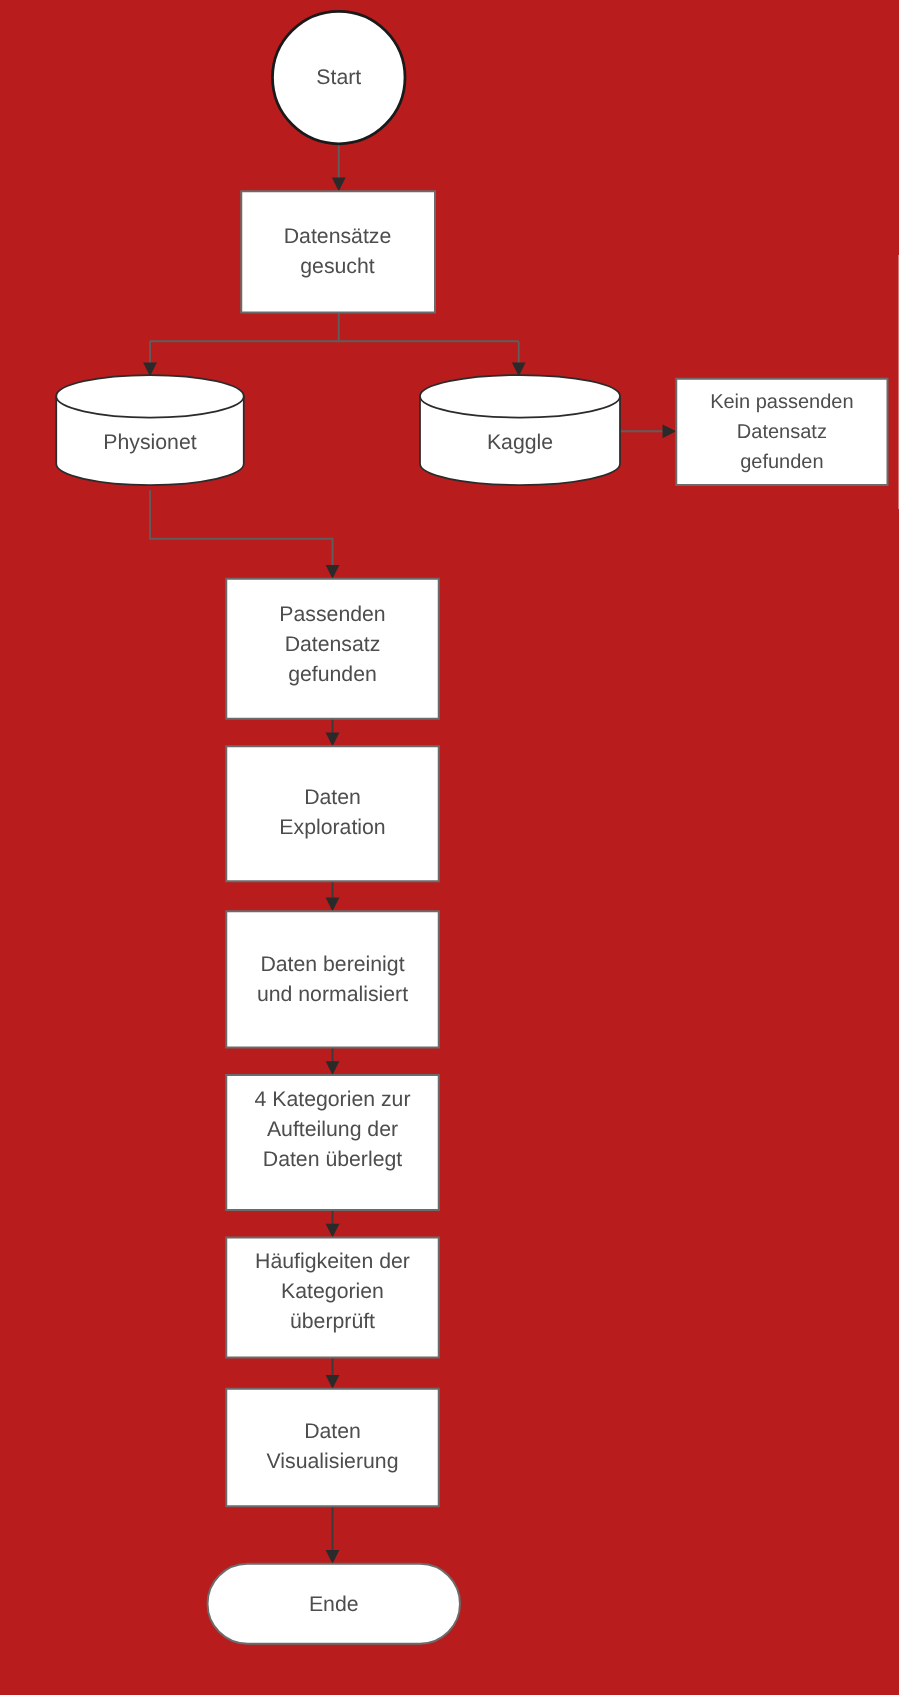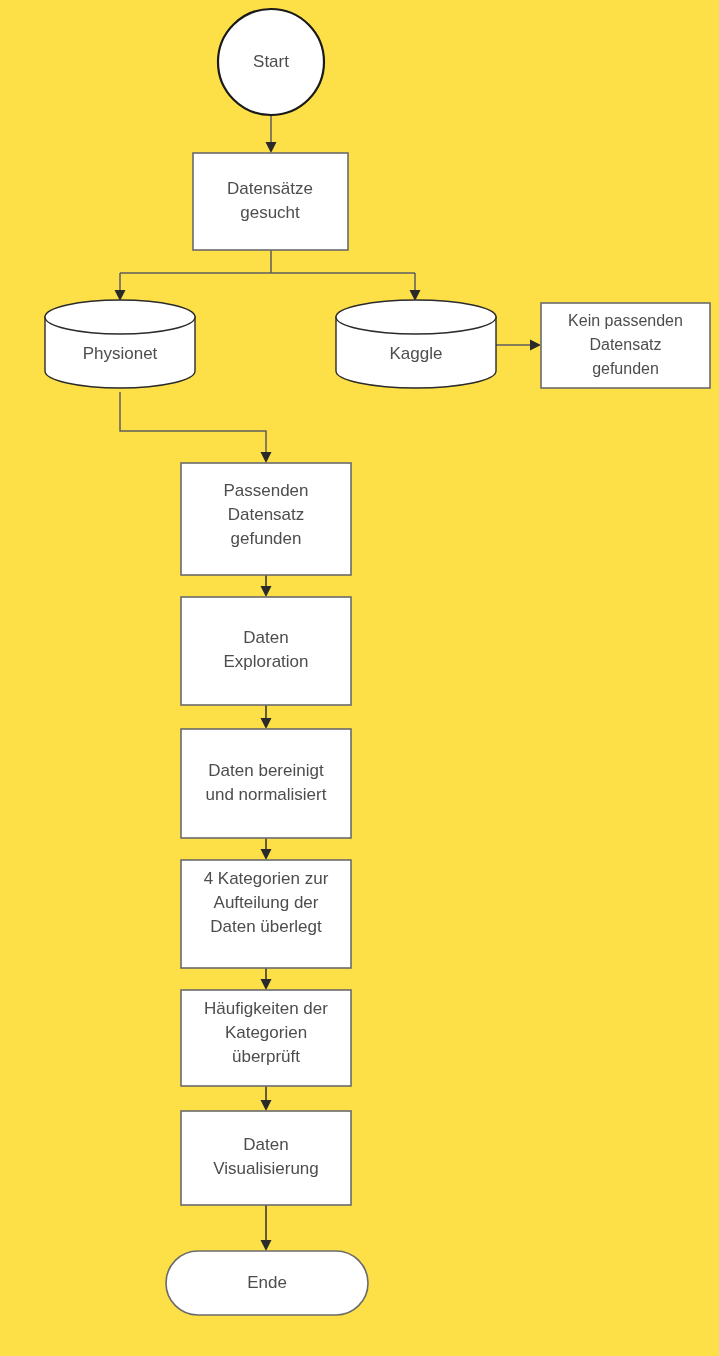--- a/index.html
+++ b/index.html
@@ -8,21 +8,21 @@
     padding: 0;
     background: #ffffff;
   }
   body {
     font-family: "Liberation Sans", "DejaVu Sans", sans-serif;
   }
   #canvas {
     position: relative;
     width: 719px;
     height: 1356px;
-    background: #fde047;
+    background: #b91c1c;
     overflow: hidden;
   }
   svg#flow {
     position: absolute;
     top: 0;
     left: 0;
     width: 719px;
     height: 1356px;
     display: block;
   }

